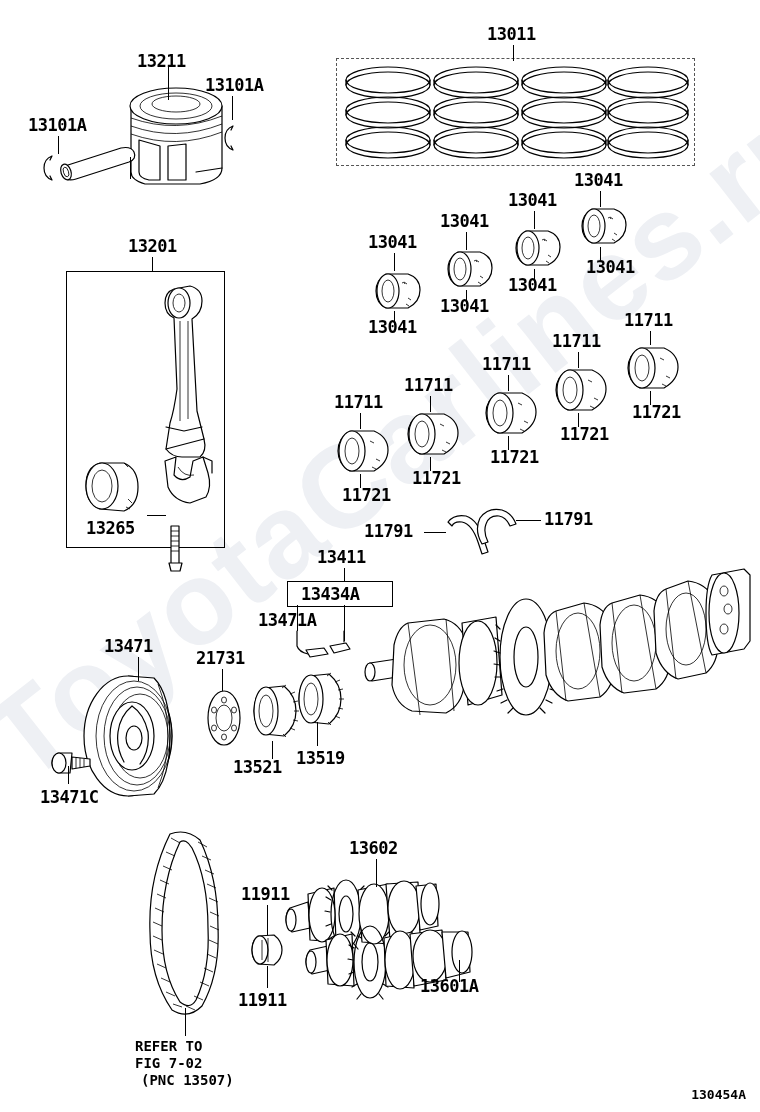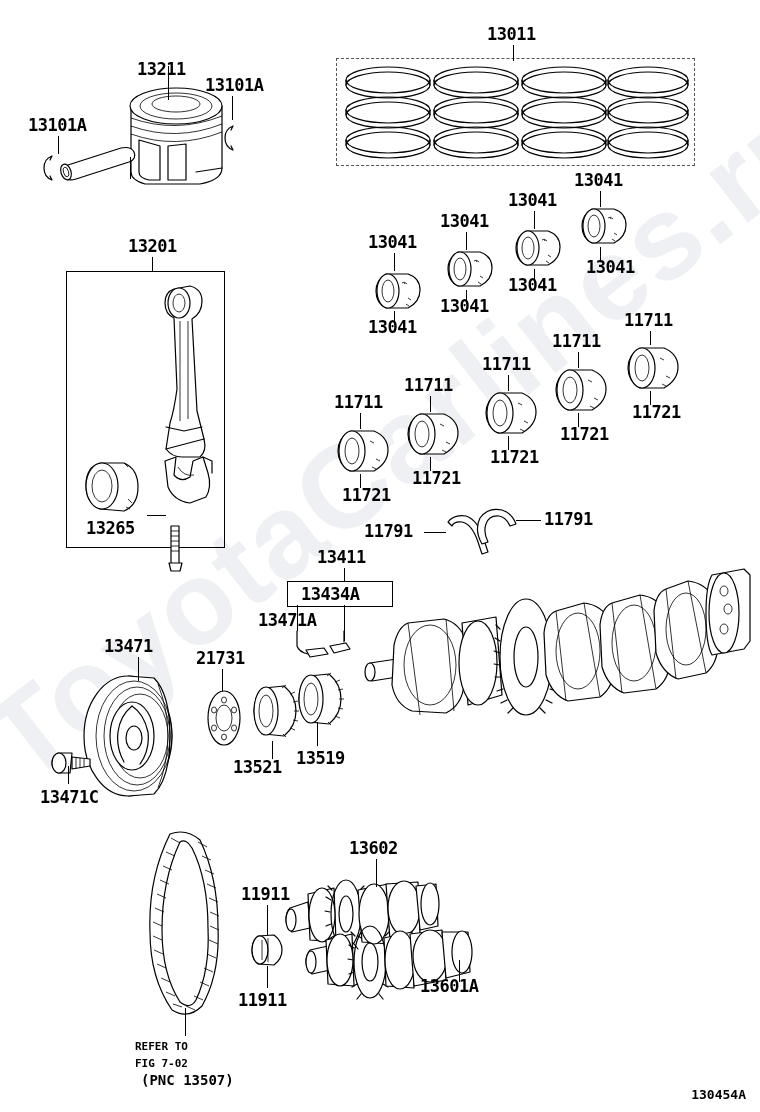--- a/index.html
+++ b/index.html
@@ -19,31 +19,31 @@
   .dbox{position:absolute;border:1px dashed #555;z-index:3;}
   .hlbox{position:absolute;z-index:7;border:5px solid #9e1638;background:#fff;
          display:flex;align-items:center;justify-content:center;}
   .hlbox span{font-size:17px;font-weight:700;letter-spacing:-0.5px;}
   svg{position:absolute;z-index:4;overflow:visible;}
   .s{fill:none;stroke:#000;stroke-width:1.2;stroke-linejoin:round;stroke-linecap:round;}
   .sf{fill:#fff;stroke:#000;stroke-width:1.2;stroke-linejoin:round;}
   .sth{fill:none;stroke:#000;stroke-width:0.8;}
   .code{position:absolute;right:14px;bottom:10px;font-size:13px;font-weight:700;
         letter-spacing:0px;z-index:6;}
-  .note{position:absolute;z-index:6;font-size:11px;font-weight:700;line-height:17px;
+  .note{position:absolute;z-index:6;font-size:14px;font-weight:700;line-height:17px;
         white-space:pre;}
 </style>
 </head>
 <body>
 
 <div id="page">
 
   <div class="wm">ToyotaCarlines.ru</div>
 
-  <div class="lbl" style="left:137px;top:59px;text-align:center;">13211</div>
+  <div class="lbl" style="left:137px;top:51px;text-align:center;">13211</div>
   <div class="ln vl" style="left:168px;top:66px;height:34px;"></div>
 
   <div class="lbl" style="left:205px;top:75px;">13101A</div>
   <div class="ln vl" style="left:232px;top:96px;height:24px;"></div>
 
   <div class="lbl" style="left:28px;top:115px;">13101A</div>
   <div class="ln vl" style="left:58px;top:136px;height:18px;"></div>
 
   <svg style="left:0px;top:60px;width:300px;height:150px;">
 

